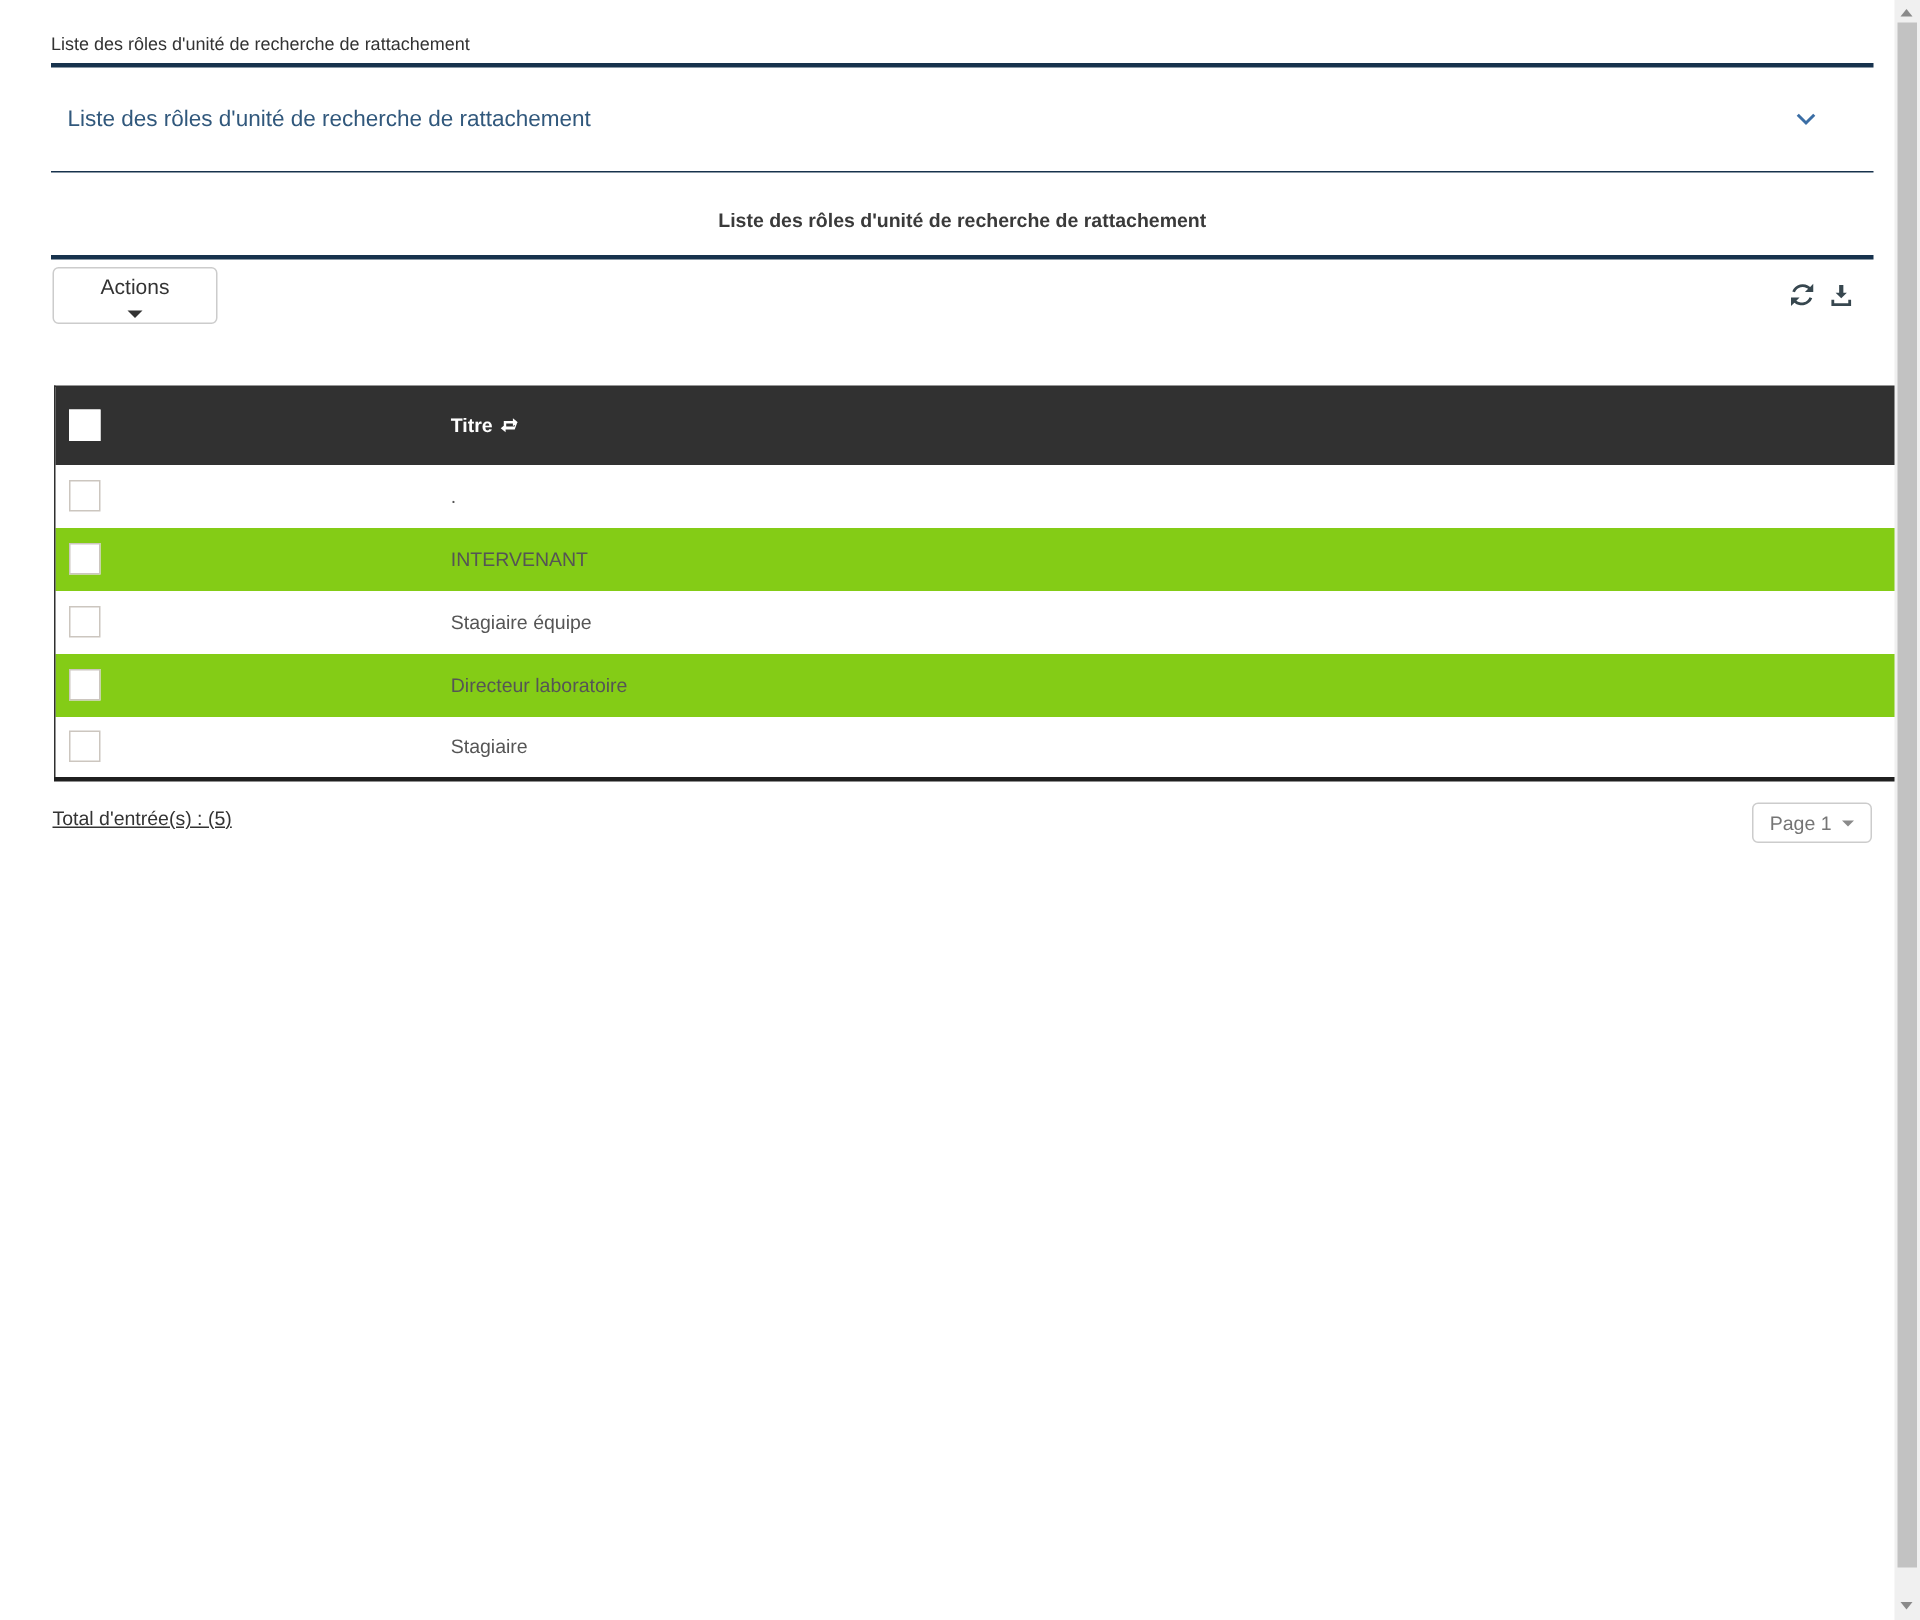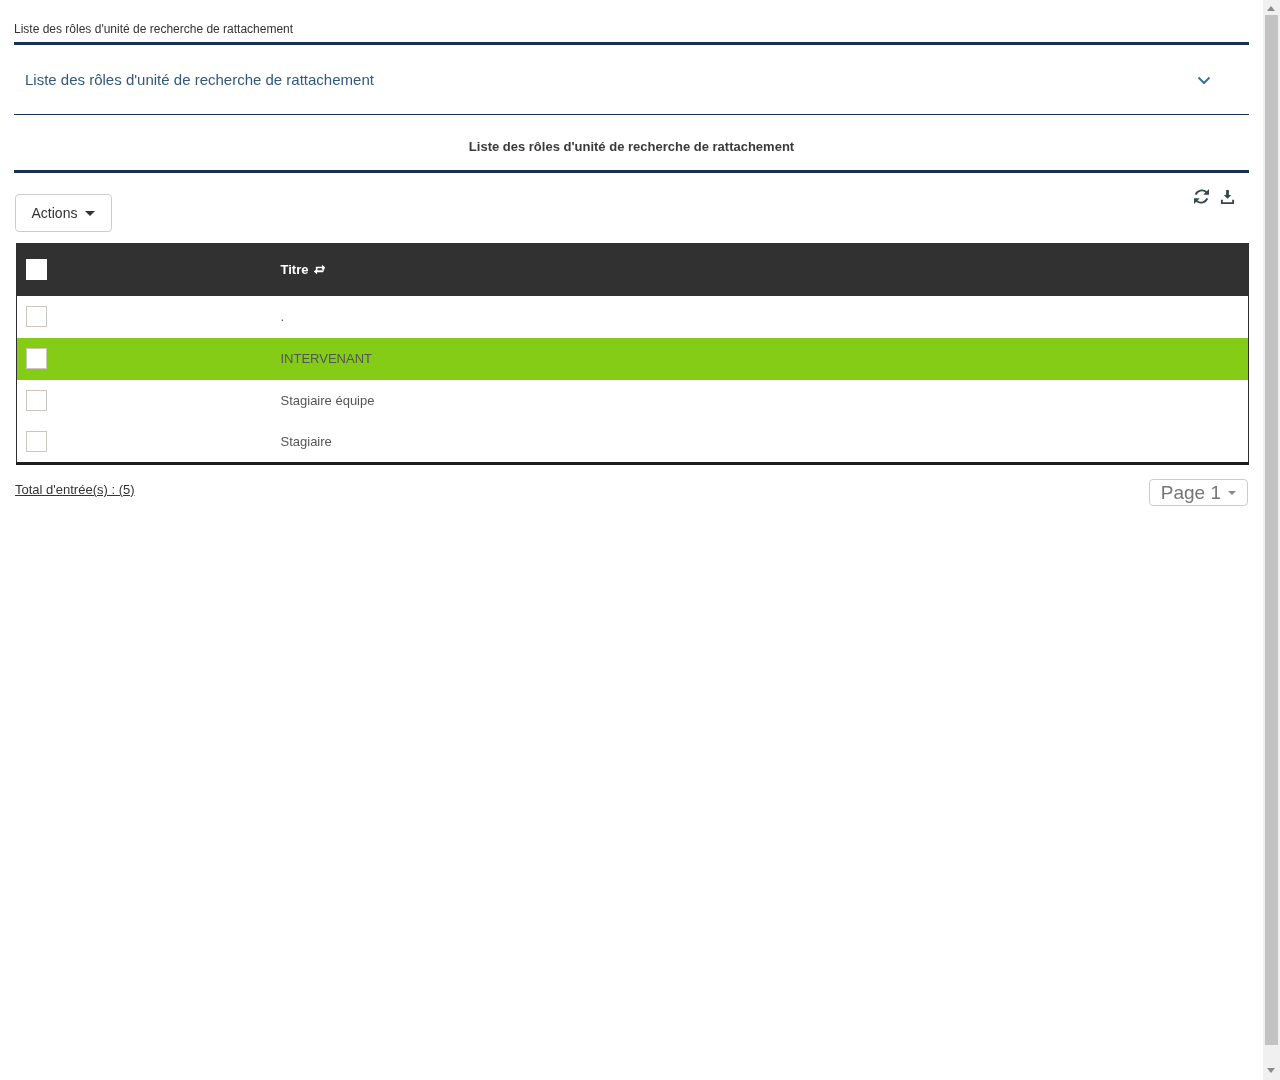--- a/index.html
+++ b/index.html
@@ -5,21 +5,21 @@
   * { box-sizing: border-box; }
   html,body { margin:0; padding:0; }
   body {
     width:1280px; height:1080px;
     background:#ffffff;
     font-family:"Liberation Sans", sans-serif;
     position:relative;
     overflow:hidden;
     color:#333;
   }
-  .content { position:absolute; left:0; top:0; width:1263px; }
+  .content { position:absolute; left:0; top:0; width:1263px;padding-left:20px; }
 
   
   .breadcrumb {
     margin:0 14px;
     padding-top:22px;
     padding-bottom:6px;
     border-bottom:3px solid #17324d;
     font-size:12px;
     color:#333;
   }
@@ -56,49 +56,50 @@
     color:#3a3a3a;
   }
 
   
   .toolbar {
     margin:0 15px;
     height:70px;
     position:relative;
   }
   .actions-btn {
-    position:absolute; left:0; top:21px;
-    width:97px; height:38px;
+    position:absolute; left:0; top:5px;
+    width:110px; height:38px;
     background:#fff;
     border:1px solid #cccccc;
     border-radius:4px;
     font-family:"Liberation Sans", sans-serif;
     font-size:14px;
     color:#333;
     display:flex; align-items:center; justify-content:center;
     gap:8px;
     cursor:pointer;
+    flex-direction:column;
   }
   .caret-down {
     display:inline-block;
     width:0; height:0;
     border-left:5px solid transparent;
     border-right:5px solid transparent;
     border-top:5px solid #333;
   }
   .toolbar-icons {
     position:absolute; right:13px; top:16px;
     display:flex; gap:11px; align-items:center;
   }
   .tool-icon { width:15px; height:15px; cursor:pointer; display:block; }
   .tool-icon svg { width:15px; height:15px; fill:#37474f; display:block; }
 
   
   table.roles-table {
-    margin:0 16px;
+    margin:14px 16px;
     width:1233px;
     border-collapse:collapse;
     border:1px solid #2f2f2f;
     border-bottom:3px solid #1f1f1f;
   }
   .roles-table thead th {
     background:#313131;
     height:52px;
     text-align:left;
     padding:0;
@@ -143,21 +144,21 @@
   }
   .total-label { font-size:13px; color:#333; padding-top:3px;text-decoration:underline; }
   .page-btn {
     background:#fff;
     border:1px solid #ccc;
     border-radius:4px;
     height:27px;
     padding:0 11px;
     display:flex; align-items:center; gap:7px;
     font-family:"Liberation Sans", sans-serif;
-    font-size:19px;
+    font-size:13px;
     color:#757575;
     cursor:pointer;
     margin-right:0;
   }
   .page-caret {
     display:inline-block;
     width:0; height:0;
     border-left:4px solid transparent;
     border-right:4px solid transparent;
     border-top:4px solid #8a8a8a;
@@ -260,20 +261,26 @@
           <input type="checkbox" class="cb" style="">
         </td>
         <td class="col-title">INTERVENANT</td>
       </tr>
         <tr style="">
         <td class="col-check">
           <input type="checkbox" class="cb" style="">
         </td>
         <td class="col-title">Stagiaire équipe</td>
       </tr>
+        <tr style="" class="alt">
+        <td class="col-check">
+          <input type="checkbox" class="cb" style="">
+        </td>
+        <td class="col-title">Directeur laboratoire</td>
+      </tr>
         <tr style="">
         <td class="col-check">
           <input type="checkbox" class="cb" style="">
         </td>
         <td class="col-title">Stagiaire</td>
       </tr>
       </tbody>
   </table>
 
   <div class="table-footer">

